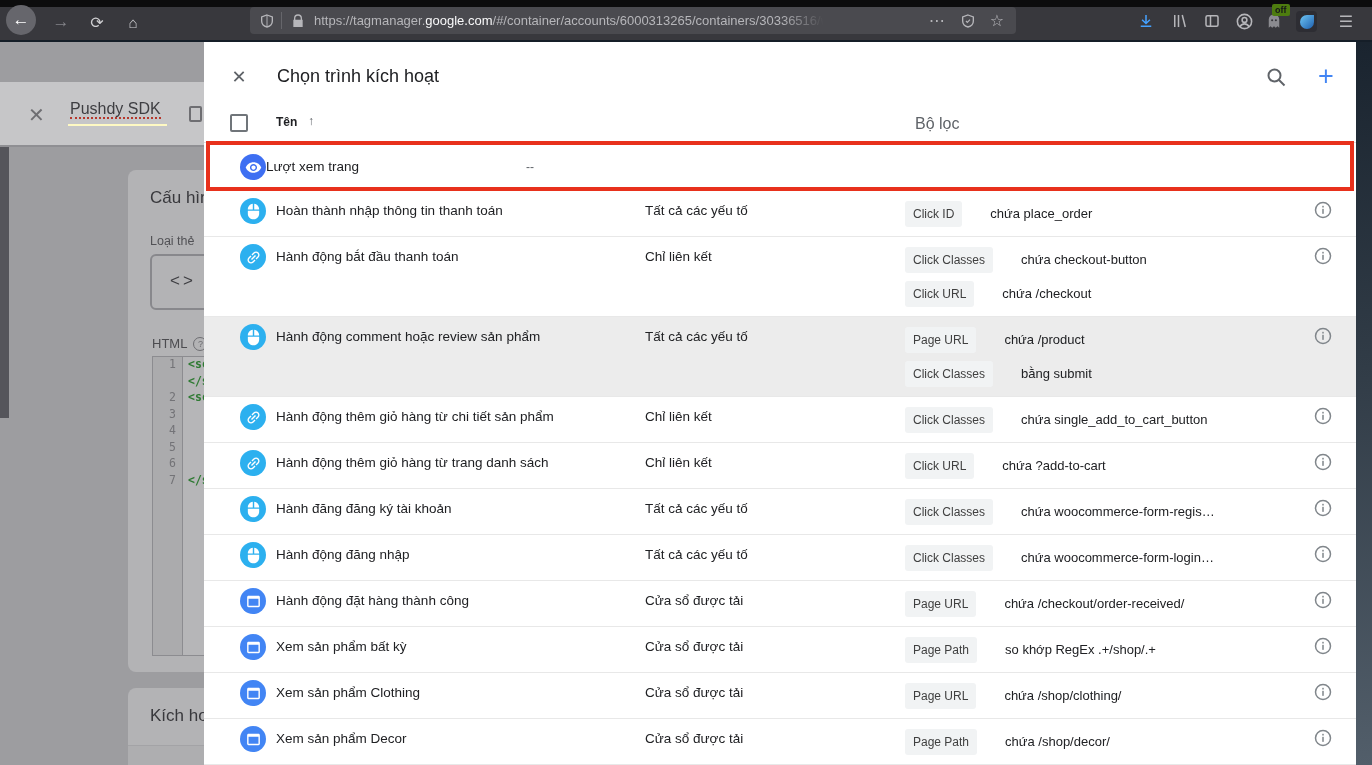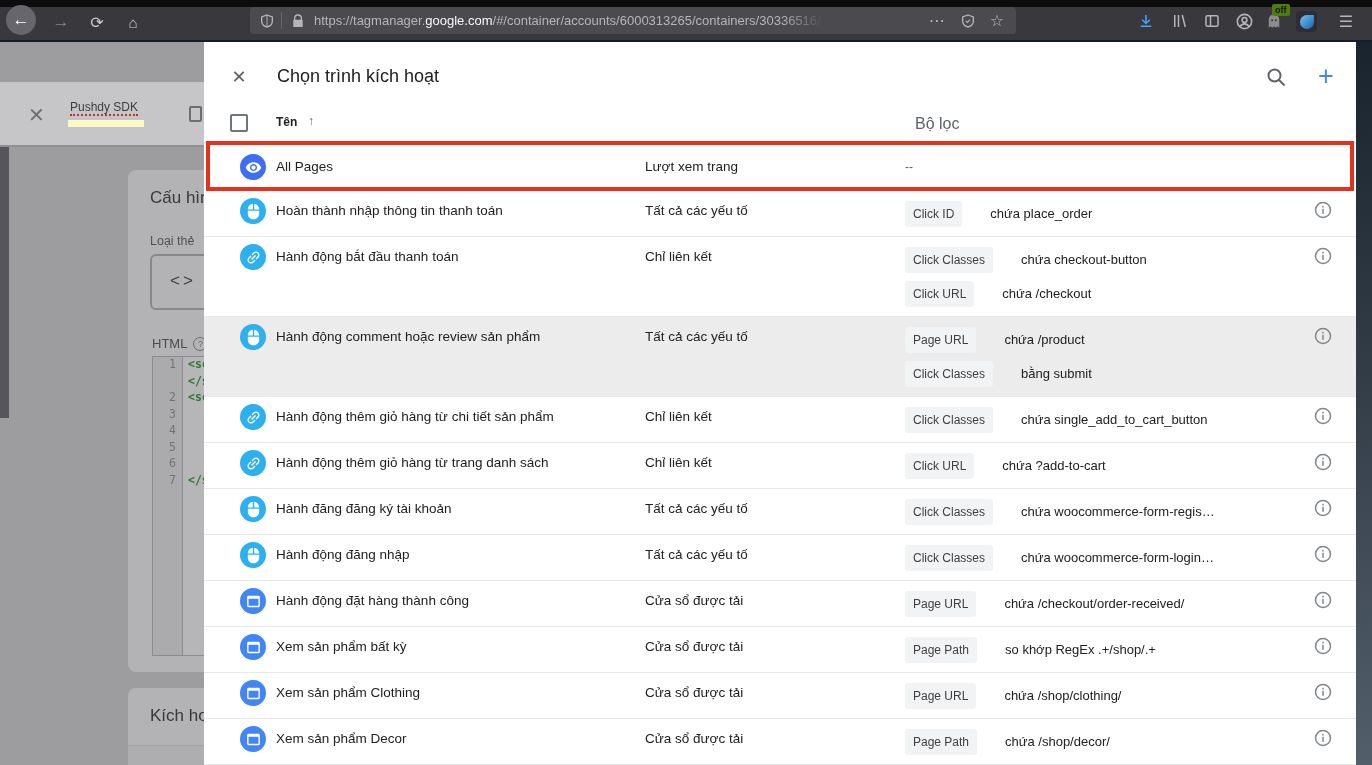--- a/index.html
+++ b/index.html
@@ -37,21 +37,21 @@
   #menu-icon { left:1334px; font-size:16px; }
 
   
   #backdrop { position:absolute; left:0; top:40px; width:1372px; height:725px; background:#9d9da0; }
   #top-gap { position:absolute; left:0; top:40px; width:1372px; height:2px; background:#151e28; }
   #right-dim { position:absolute; left:1356px; top:42px; width:16px; height:723px;
     background:linear-gradient(to bottom,#1a242f 0%, #313c47 45%, #525e6a 100%); }
   #left-dark-strip { position:absolute; left:0; top:42px; width:9px; height:336px; background:#55555b; }
   #bg-tabstrip { position:absolute; left:0; top:42px; width:204px; height:65px; background:#c6c6c8; border-bottom:2px solid #8f8f93; }
   #bg-close { position:absolute; left:28px; top:63px; font-size:20px; color:#6e6e72; }
-  #bg-tagtitle { position:absolute; left:68px; top:60px; font-size:12px; color:#3e3e42; border-bottom:7px solid #fef9c3; padding:0 6px 6px 2px; }
+  #bg-tagtitle { position:absolute; left:68px; top:60px; font-size:16px; color:#3e3e42; border-bottom:2px solid #fef9c3; padding:0 6px 6px 2px; }
   #bg-tagtitle span { border-bottom:2px dotted #b5372c; }
   #bg-copy-ic { position:absolute; left:189px; top:66px; width:13px; height:16px; border:2px solid #6e6e72; border-radius:2px; }
   #bg-card1 { position:absolute; left:128px; top:130px; width:320px; height:502px; background:#b3b3b5; border-radius:8px; }
   #bg-card1-title { position:absolute; left:22px; top:18px; font-size:17px; color:#38383c; }
   #bg-field-label { position:absolute; left:22px; top:64px; font-size:12.5px; color:#515155; }
   #bg-select { position:absolute; left:22px; top:84px; width:270px; height:56px; border:2px solid #88888c; border-radius:6px; }
   #bg-select .code-glyph { position:absolute; left:18px; top:15px; font-size:17px; color:#3e3e42; letter-spacing:3px; }
   #bg-html-label { position:absolute; left:24px; top:166px; font-size:13px; color:#4c4c50; display:flex; align-items:center; gap:6px; }
   #bg-html-label .qm { display:inline-flex; width:14px; height:14px; border:1.5px solid #6e6e72; border-radius:50%; align-items:center; justify-content:center; font-size:9px; color:#6e6e72; }
   #bg-editor { position:absolute; left:24px; top:186px; width:272px; height:300px; background:#b6b6b8; border:1px solid #8c8c90; display:flex; }
@@ -266,21 +266,20 @@
       <div id="th-filter">Bộ lọc</div>
     </div>
 
     <div id="trigger-list">
         <div class="trow highlight tall">
     <span class="r-icwrap ic-pageview">
             <svg viewBox="0 0 24 24">
               <path fill="#fff" d="M12 4.5C7 4.5 2.73 7.61 1 12c1.73 4.39 6 7.5 11 7.5s9.27-3.11 11-7.5c-1.73-4.39-6-7.5-11-7.5zM12 17c-2.76 0-5-2.24-5-5s2.24-5 5-5 5 2.24 5 5-2.24 5-5 5zm0-8c-1.66 0-3 1.34-3 3s1.34 3 3 3 3-1.34 3-3-1.34-3-3-3z"></path>
             </svg>
           </span>
-    <span class="r-name">All Pages</span>
     <span class="r-type">Lượt xem trang</span>
     <span class="r-filters">
             <div class="dash">--</div>
           </span>
     <span class="r-info" style="visibility: hidden;">
       <svg viewBox="0 0 24 24">
               <circle cx="12" cy="12" r="9" fill="none" stroke="#80868b" stroke-width="1.8"></circle>
               <rect x="11.1" y="10.6" width="1.8" height="6" fill="#80868b"></rect>
               <rect x="11.1" y="7" width="1.8" height="2" fill="#80868b"></rect>
             </svg>

